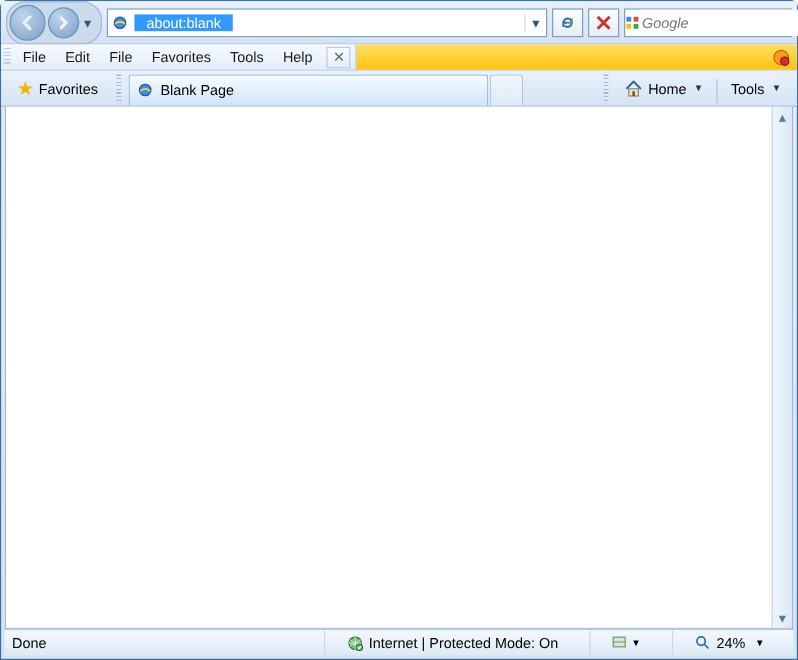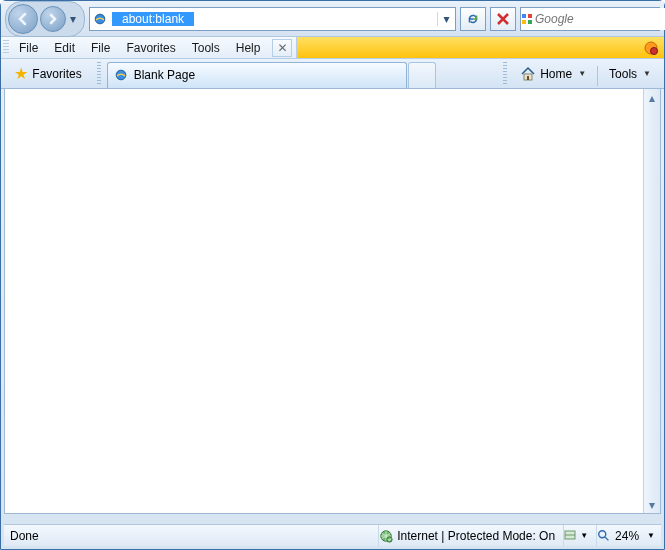--- a/index.html
+++ b/index.html
@@ -46,23 +46,23 @@
   .cmdbtn .dd { font-size:8px; color:#333; margin-left:2px;}
   .vsep { width:1px; height:20px; background:#a9c5df; margin:0 2px; }
   .dotted-sep { width:4px; height:24px; background:repeating-linear-gradient(#9fbbda 0 1px, transparent 1px 3px); margin:0 4px; }
   
   .content { flex:1; background:#fff; border:1px solid #9db9d6; border-top:none; margin:0 3px; position:relative; display:flex;}
   .page { flex:1; background:#fff; }
   .vscroll { width:17px; background:linear-gradient(90deg,#eef4fb,#dde9f6); border-left:1px solid #c0d4e8; display:flex; flex-direction:column; }
   .vscroll .arrow { height:17px; display:flex;align-items:center;justify-content:center; color:#547aa5;}
   .vscroll .track { flex:1; }
   
-  .statusbar { height:22px; background:linear-gradient(#f3f8fd,#dfeaf6); border-top:1px solid #b0c7de; display:flex; align-items:center; padding:0 6px; gap:8px; margin:10px 3px 3px 3px; font-size:11px;}
+  .statusbar { height:22px; background:linear-gradient(#f3f8fd,#dfeaf6); border-top:1px solid #b0c7de; display:flex; align-items:center; padding:0 6px; gap:8px; margin:0 3px 3px 3px; font-size:11px;}
   .statusbar .stat-spacer { flex:1; }
-  .statusbar .cell { display:flex; align-items:center; gap:4px; padding:0 0; border-left:1px solid #c7d9eb; height:100%; }
+  .statusbar .cell { display:flex; align-items:center; gap:4px; padding:0 18px; border-left:1px solid #c7d9eb; height:100%; }
   .statusbar .cell:first-child { border-left:none; }
   .zoom { display:flex; align-items:center; gap:2px;}
   svg { display:block; }
 </style>
 </head>
 <body>
 
 <div class="window">
 
 

